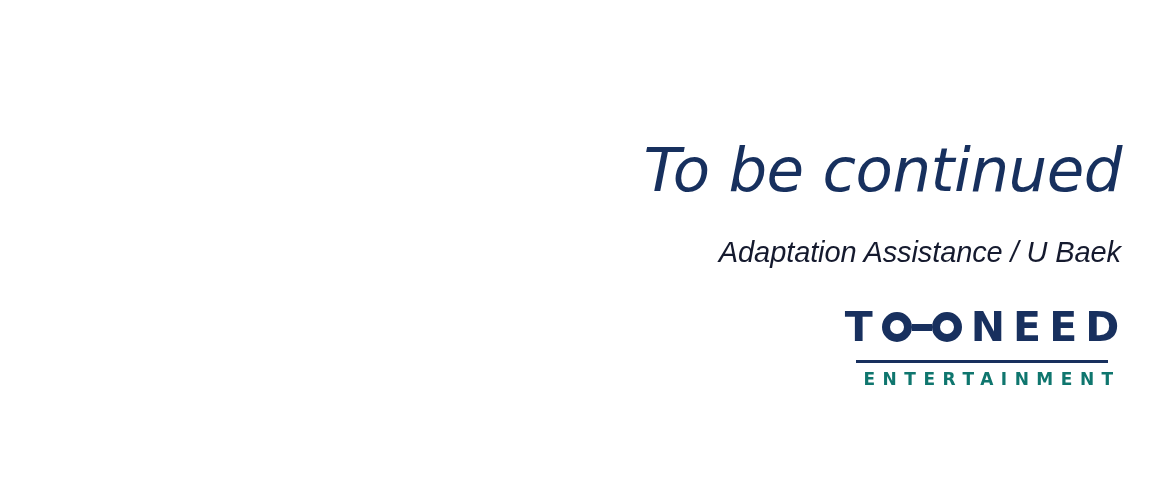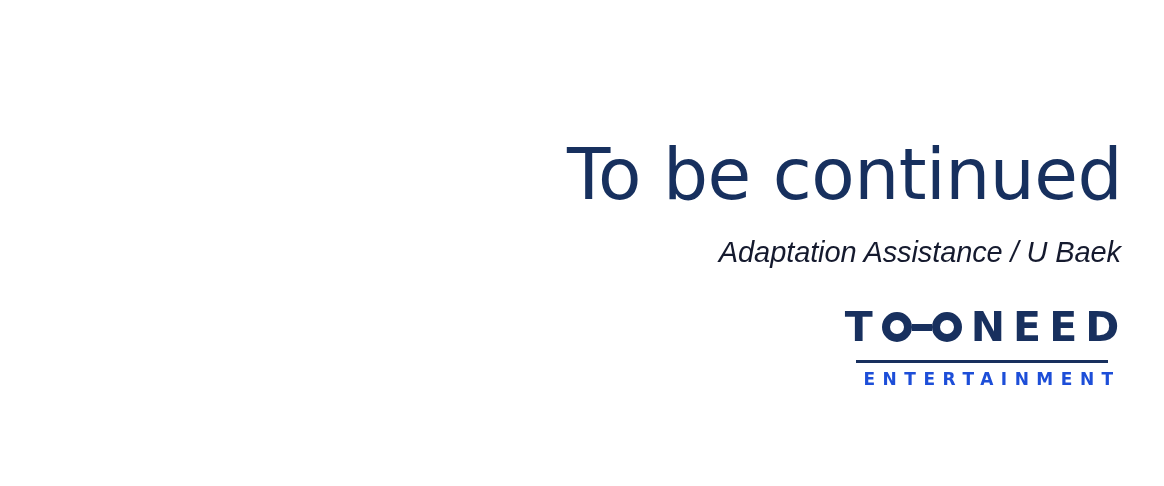--- a/index.html
+++ b/index.html
@@ -24,21 +24,22 @@
     height: 486px;
     background: #ffffff;
   }
 
   
   .title {
     position: absolute;
     right: 42px;
     top: 139px;
     font-family: "DejaVu Sans", sans-serif;
-    font-size: 71px;
+    font-size: 61px;
+    font-style: italic;
     font-weight: 400;
     letter-spacing: -0.5px;
     color: #17305e;
     white-space: nowrap;
     line-height: 1.0;
     text-align: right;
   }
 
   
   .subtitle {
@@ -114,21 +115,21 @@
     height: 3px;
     background: #18305e;
     margin: 12px 0 8px 0;
     width: 100%;
   }
 
   .logo-sub {
     font-family: "DejaVu Sans", sans-serif;
     font-size: 17px;
     font-weight: bold;
-    color: #1d4ed8;
+    color: #0f766e;
     letter-spacing: 7.5px;
     text-indent: 7.5px;
     line-height: 1;
     white-space: nowrap;
   }
 </style>
 </head>
 <body>
 
 <div id="endcard">

